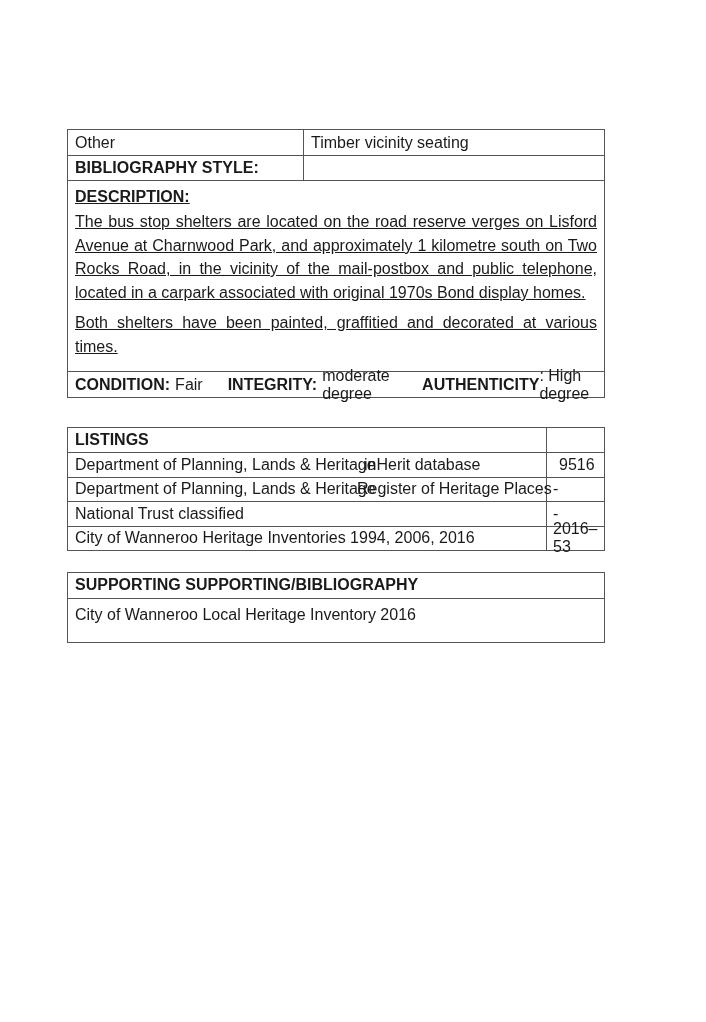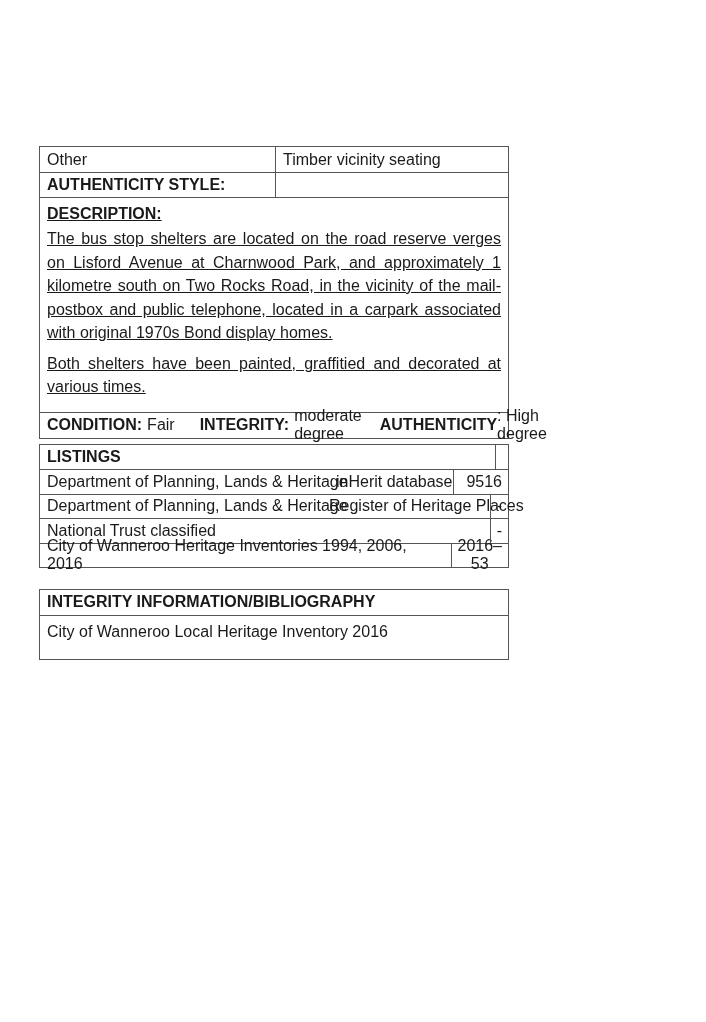--- a/index.html
+++ b/index.html
@@ -7,25 +7,24 @@
   body {
     width: 706px; height: 1022px;
     position: relative;
     font-family: "Liberation Sans", sans-serif;
     font-size: 16px;
     color: #1a1a1a;
     overflow: hidden;
   }
   .tbl {
     position: absolute;
-    left: 39px;
-    width: 470px;
+    left: 67px;
+    width: 538px;
     border: 1.5px solid #555;
     background: #fff;
-    margin-top: 17px;
   }
   .row { display: flex; align-items: center; }
   .row + .row, .bordered-top { border-top: 1.5px solid #555; }
   .cell { height: 100%; display: flex; align-items: center; padding-left: 7px; padding-right: 6px; }
   .c1 { width: 236px; border-right: 1.5px solid #555; }
   .c2 { flex: 1; }
   .bold { font-weight: bold; }
 
   
   #details { top: 129px; }
@@ -36,21 +35,21 @@
   #details .assess-row { height: 26px; padding-left: 7px; }
   .gap24 { margin-left: 25px; }
   .gap17 { margin-left: 18px; }
   .sp { margin-left: 5px; }
 
   
   #listings { top: 427px; }
   #listings .row { height: 24.5px; }
   #listings .row.hdr { height: 24px; }
   #listings .lcol { width: 479px; border-right: 1.5px solid #555; position: relative; }
-  #listings .vcol { flex: 1; padding-left: 6px; text-align: center; }
+  #listings .vcol { flex: 1; padding-left: 6px; }
   #listings .register { position: absolute; left: 296px; top: 50%; transform: translateY(-50%); white-space: nowrap; text-align: right; }
   #listings .register.reg-wide { left: 289px; }
   #listings .ref-9516 { padding-left: 12px; }
 
   
   #biblio { top: 572px; }
   #biblio .row.hdr { height: 24.5px; }
   #biblio .body { padding: 4px 7px 6px 7px; min-height: 44px; }
   #biblio .entry { line-height: 23.5px; }
 </style>
@@ -62,21 +61,21 @@
     <div class="cell c1">
       <span>Other</span>
     </div>
     <div class="cell c2">
       <span>Timber vicinity seating</span>
     </div>
   </div>
 
   <div class="row kv">
     <div class="cell c1">
-      <span class="bold">AUTHENTICITY STYLE:</span>
+      <span class="bold">BIBLIOGRAPHY STYLE:</span>
     </div>
   </div>
 
   <div class="desc-cell bordered-top">
     <div class="desc-heading">DESCRIPTION:</div>
     <p>The bus stop shelters are located on the road reserve verges on Lisford Avenue at Charnwood Park, and approximately 1 kilometre south on Two Rocks Road, in the vicinity of the mail-postbox and public telephone, located in a carpark associated with original 1970s Bond display homes.</p>
     <p>Both shelters have been painted, graffitied and decorated at various times.</p>
   </div>
 
   <div class="row assess-row bordered-top">
@@ -132,19 +131,19 @@
     </div>
     <div class="cell vcol">
       <span>2016–53</span>
     </div>
   </div>
 </section>
 
 <section class="tbl" id="biblio">
   <div class="row hdr">
     <div class="cell">
-      <span class="bold">INTEGRITY INFORMATION/BIBLIOGRAPHY</span>
+      <span class="bold">SUPPORTING SUPPORTING/BIBLIOGRAPHY</span>
     </div>
   </div>
   <div class="body bordered-top">
     <div class="entry">City of Wanneroo Local Heritage Inventory 2016</div>
   </div>
 </section>
 
 </body></html>

